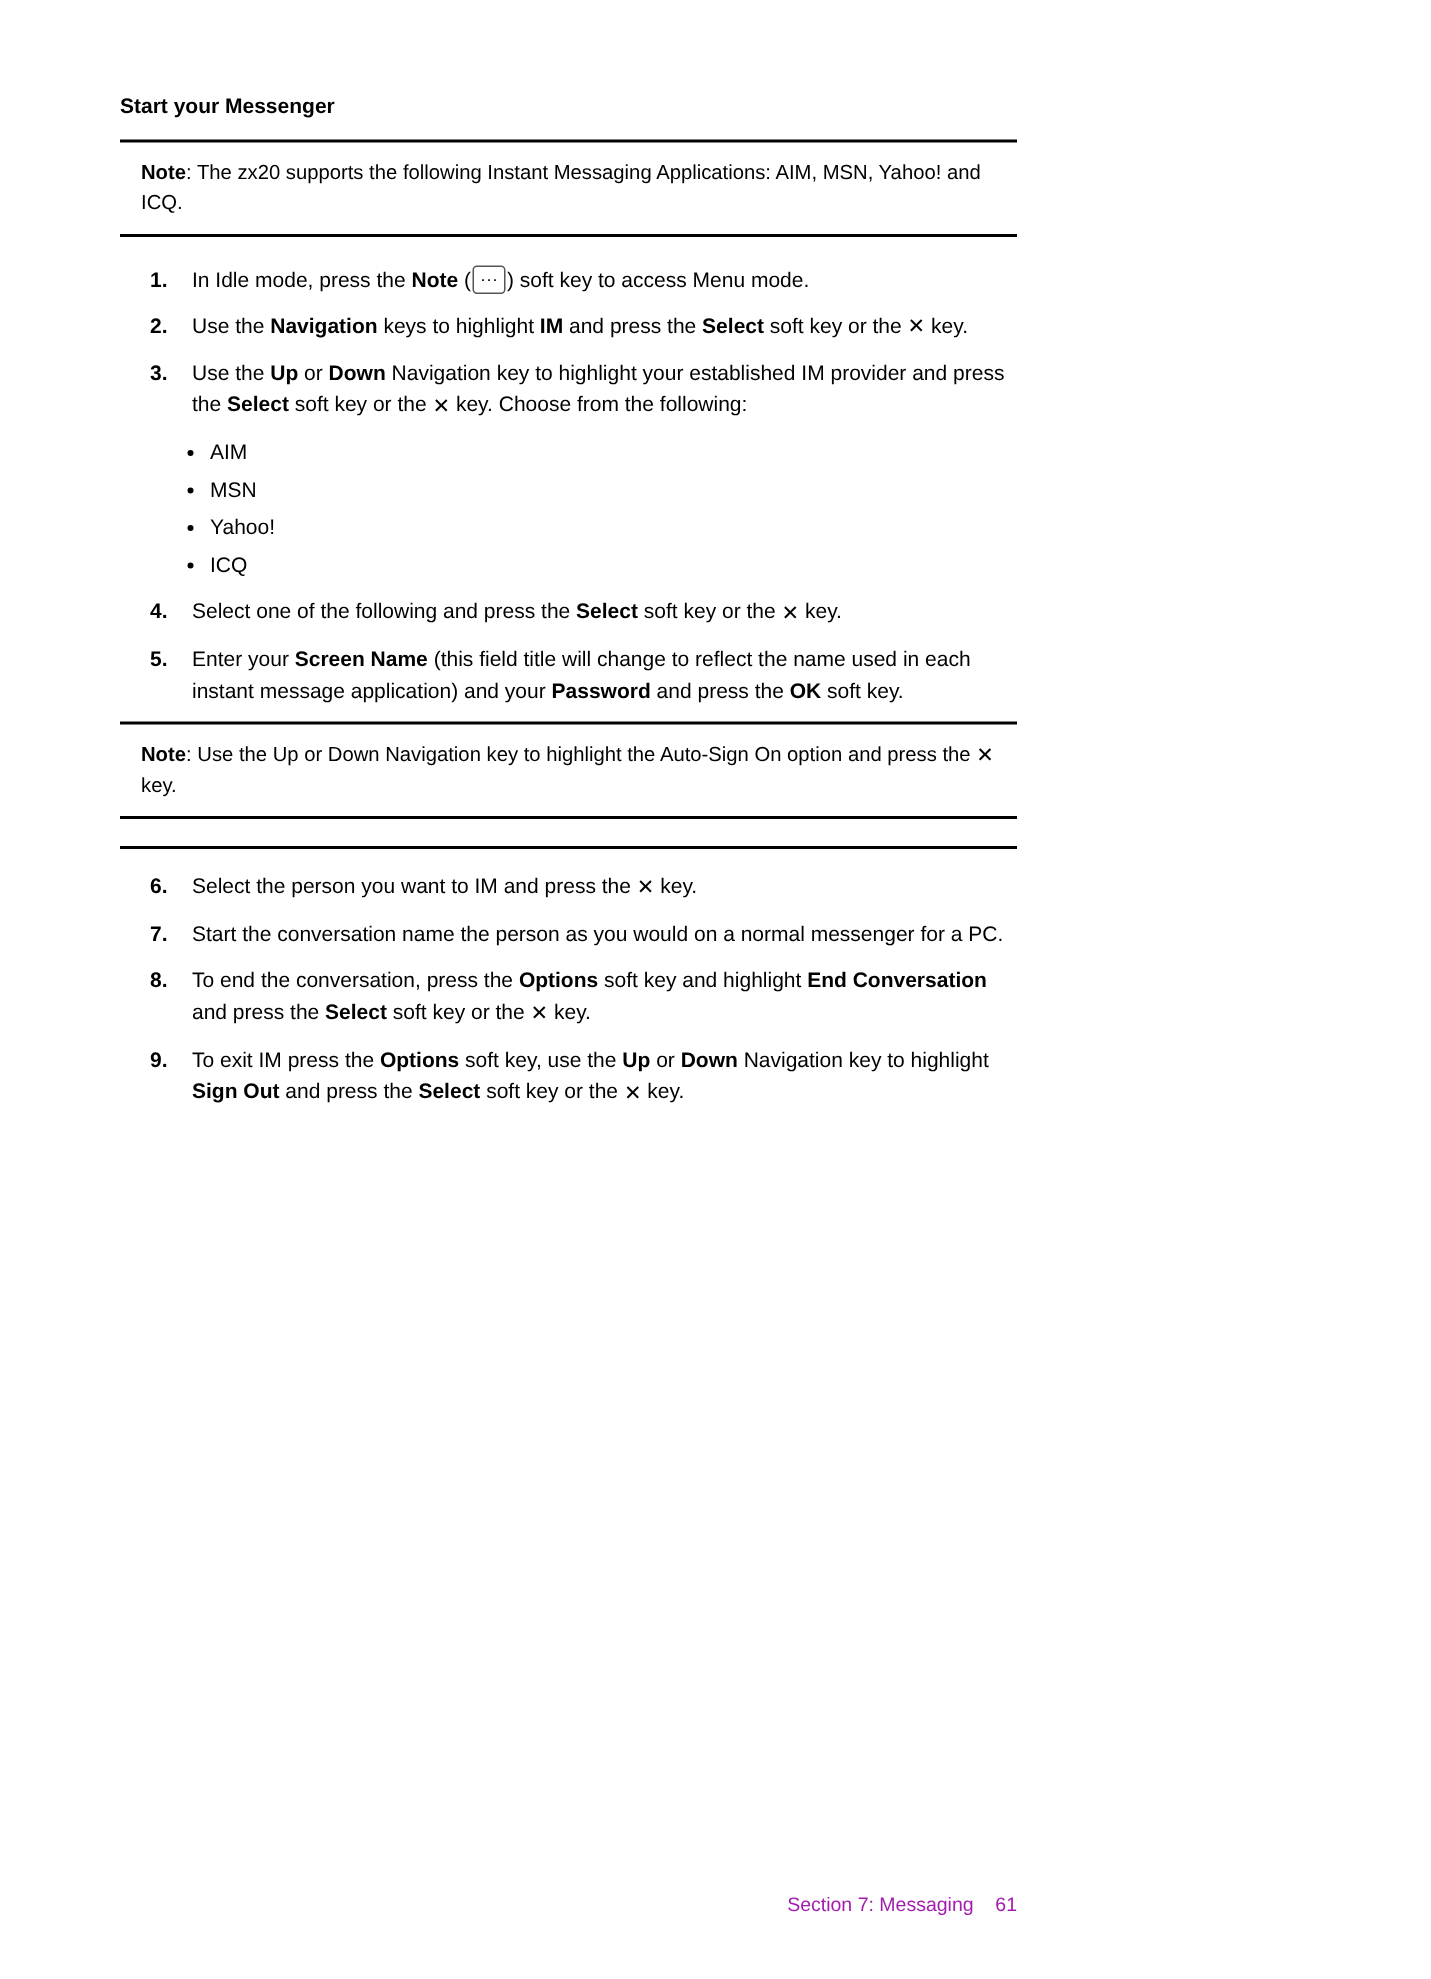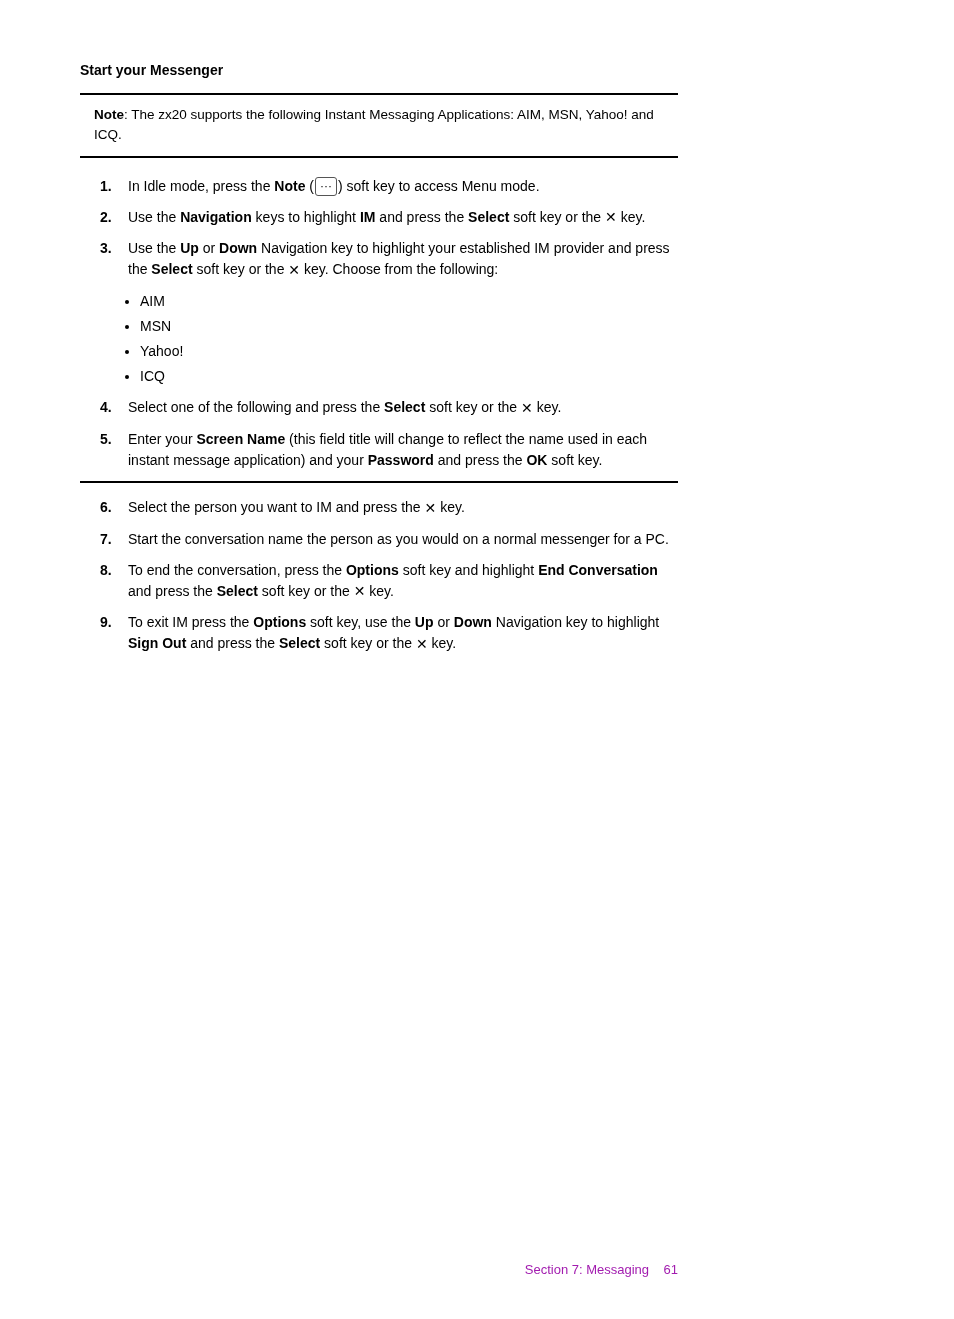--- a/index.html
+++ b/index.html
@@ -166,20 +166,23 @@
 
   <ol class="steps-list">
     <li>
       <span class="step-num">5.</span>
       <span class="step-content">
         Enter your <strong>Screen Name</strong> (this field title will change to reflect the name used in each instant message application) and your <strong>Password</strong> and press the <strong>OK</strong> soft key.
       </span>
     </li>
   </ol>
 
+  <div class="note-box">
+    <span class="note-label">Note</span><span>: Use the Up or Down Navigation key to highlight the Auto-Sign On option and press the </span><span class="cross-key">✕</span><span> key.</span>
+  </div>
 
 
   <div style="border-top: 2px solid #000; padding-top: 14px;">
     <ol class="steps-list">
 
       <li>
         <span class="step-num">6.</span>
         <span class="step-content">
           Select the person you want to IM and press the <span class="cross-key">✕</span> key.
         </span>

